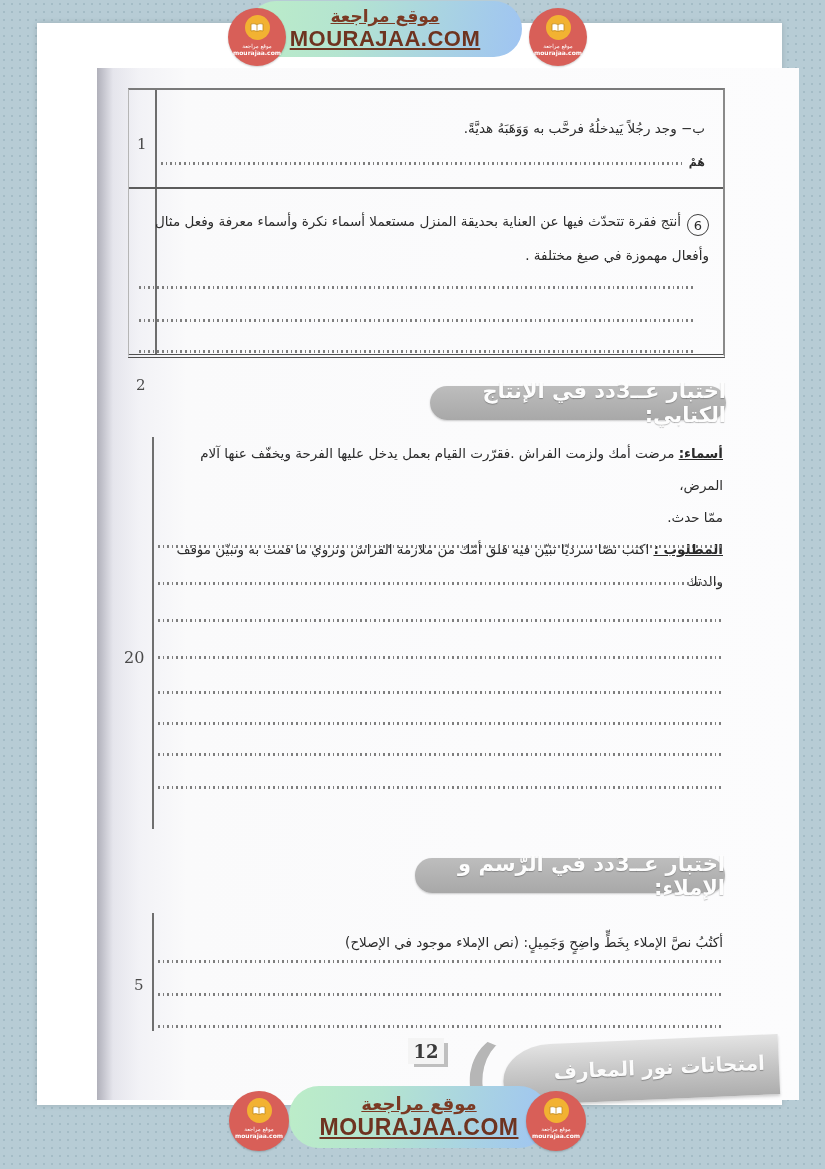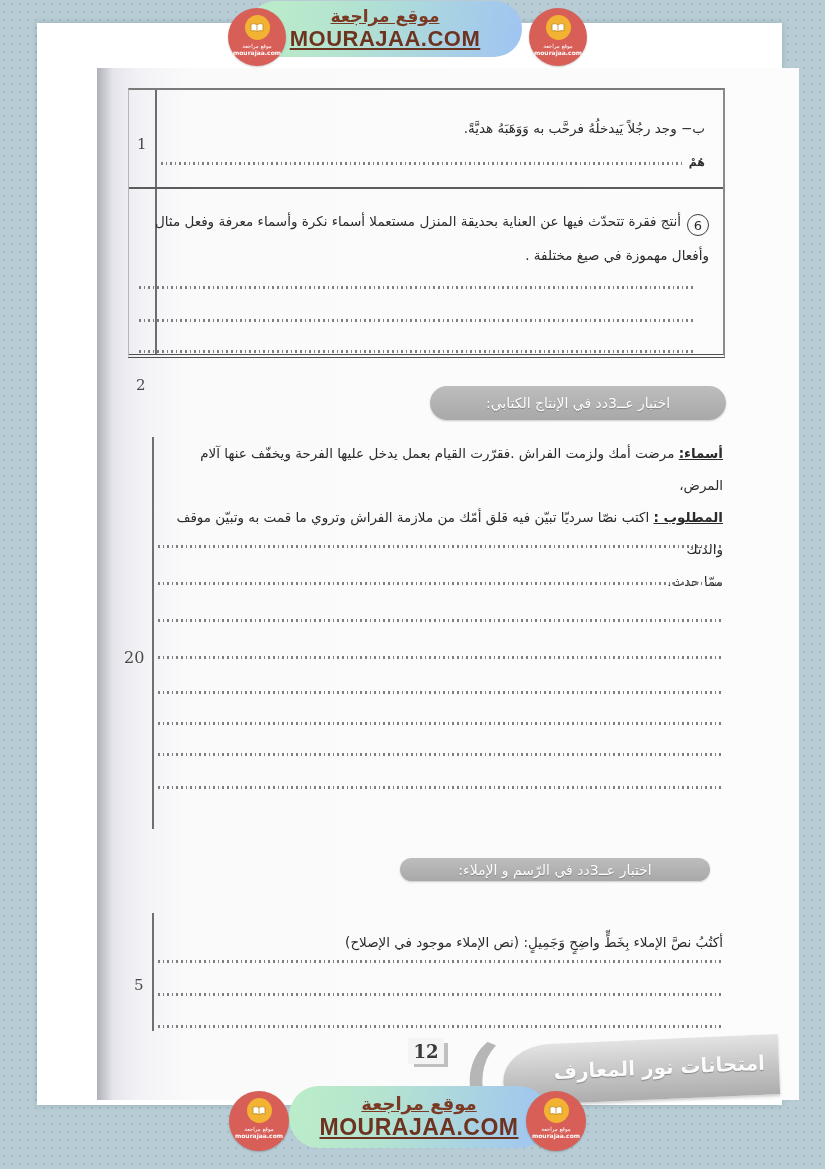--- a/index.html
+++ b/index.html
@@ -41,25 +41,25 @@
   .hum-line .dots{ flex:1; margin-bottom:4px; }
 
   .q6{ position:absolute; right:14px; top:14px; width:556px; }
   .qnum{ display:inline-block; width:22px; height:22px; border:1.4px solid #3f3f3f; border-radius:50%;
          text-align:center; line-height:21px; font-size:13px; margin-left:6px; vertical-align:-4px; }
   .q6-l2{ position:absolute; right:14px; top:48px; width:556px; }
   .row2 .dotline{ position:absolute; left:10px; right:30px; }
 
   
   .pill-header{ background:linear-gradient(180deg,#bdbdbd,#a8a8a8); border-radius:17px;
-                color:#fdfdfd; font-weight:normal; font-size:14px; direction:rtl;
+                color:#fdfdfd; font-weight:bold; font-size:21px; direction:rtl;
                 display:flex; align-items:center; justify-content:center;
                 text-shadow:0 1px 1px rgba(0,0,0,.25); box-shadow:0 1px 2px rgba(0,0,0,.2); }
   .pill1{ left:430px; top:386px; width:296px; height:34px; }
-  .pill2{ left:400px; top:858px; width:310px; height:23px; }
+  .pill2{ left:415px; top:858px; width:310px; height:35px; }
 
   
   .vrule{ width:2px; background:#6f6f6f; }
   .rule2{ left:152px; top:437px; height:392px; }
   .rule3{ left:152px; top:913px; height:118px; }
   .wtext{ left:158px; top:437px; width:565px; }
   .lbl{ font-weight:bold; text-decoration:underline; }
   .dict-text{ left:158px; top:916px; width:565px; font-size:13.5px;margin-top:10px; }
   .dotline{ position:absolute; }
   .sec2-dots{ left:158px; width:563px; }
@@ -130,22 +130,22 @@
     <div class="dots dotline" style="top:95px;"></div>
     <div class="dots dotline" style="top:128px;"></div>
     <div class="dots dotline" style="top:159px;"></div>
   </div>
 </div>
 
 <div class="abs pill-header pill1">اختبار عــ3دد في الإنتاج الكتابي:</div>
 <div class="abs vrule rule2"></div>
 <div class="abs artext wtext">
   <div><span class="lbl">أسماء:</span><span> مرضت أمك ولزمت الفراش .فقرّرت القيام بعمل يدخل عليها الفرحة ويخفّف عنها آلام المرض،</span></div>
+  <div>ممّا حدث.</div>
   <div><span class="lbl">المطلوب :</span><span> اكتب نصّا سرديّا تبيّن فيه قلق أمّك من ملازمة الفراش وتروي ما قمت به وتبيّن موقف والدتك</span></div>
-  <div>ممّا حدث.</div>
 </div>
 <div class="abs score score-20">20</div>
 <div class="abs dots dotline sec2-dots" style="top:545px;"></div>
 <div class="abs dots dotline sec2-dots" style="top:582px;"></div>
 <div class="abs dots dotline sec2-dots" style="top:619px;"></div>
 <div class="abs dots dotline sec2-dots" style="top:656px;"></div>
 <div class="abs dots dotline sec2-dots" style="top:691px;"></div>
 <div class="abs dots dotline sec2-dots" style="top:722px;"></div>
 <div class="abs dots dotline sec2-dots" style="top:753px;"></div>
 <div class="abs dots dotline sec2-dots" style="top:786px;"></div>

